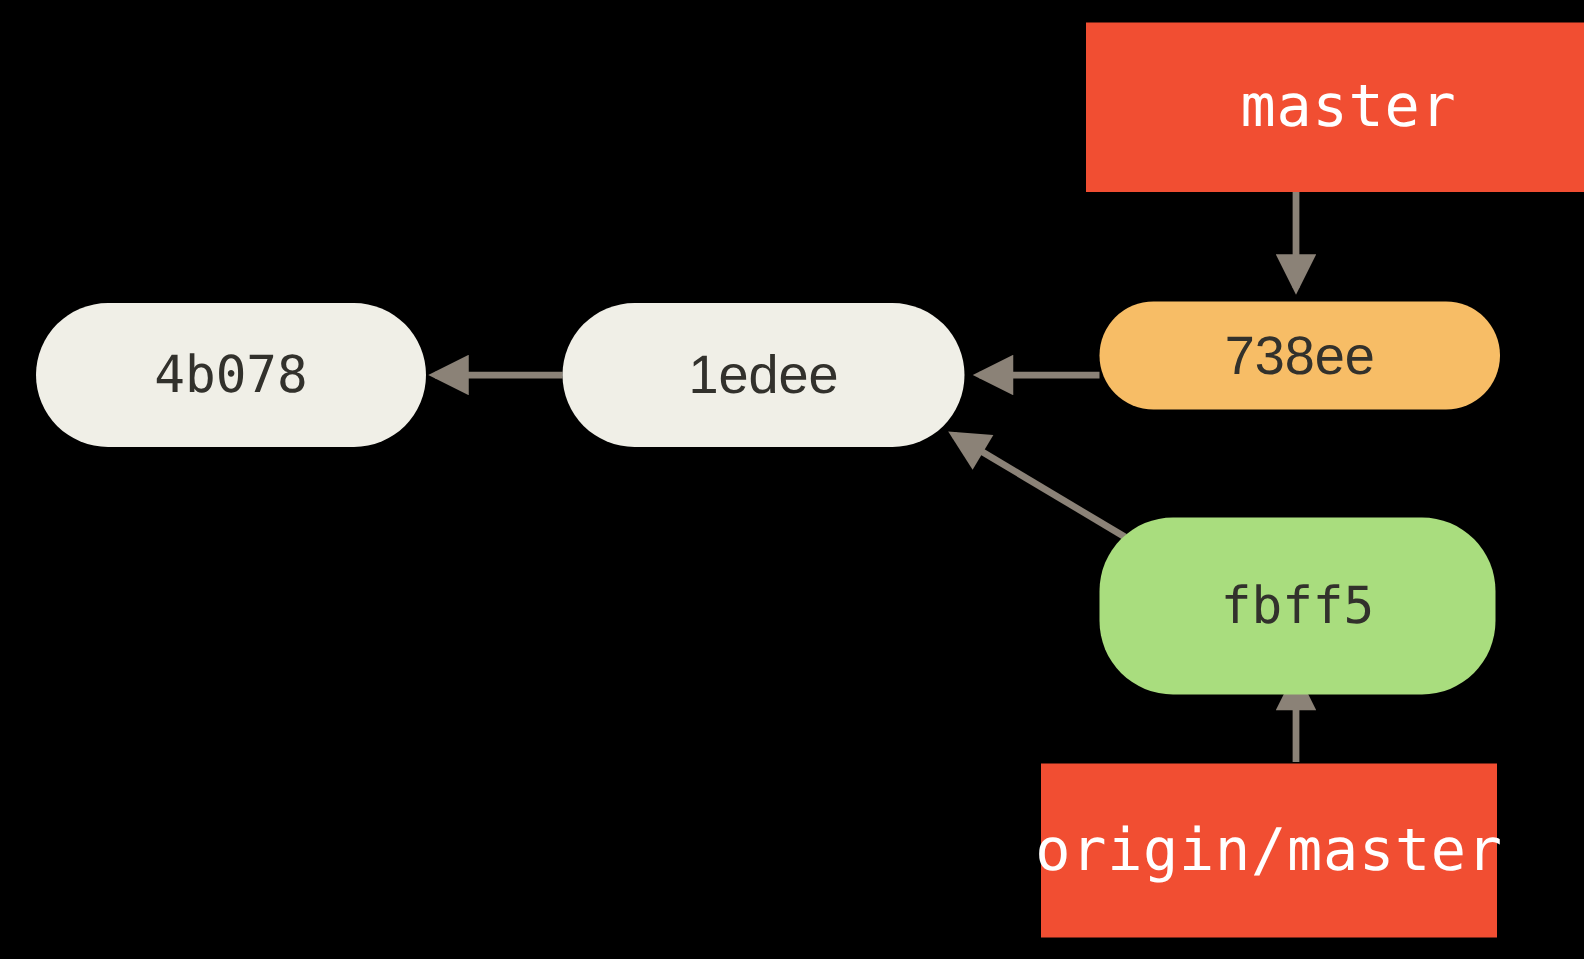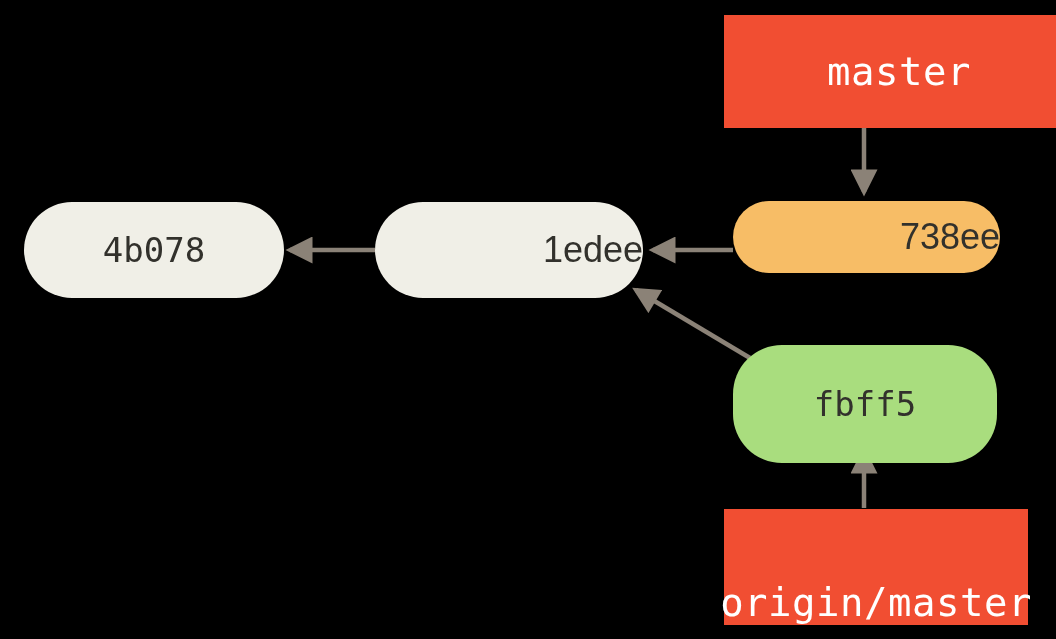--- a/index.html
+++ b/index.html
@@ -34,31 +34,31 @@
     color: var(--branch-text, #ffffff);
     display: flex;
     align-items: center;
     justify-content: center;
     font-family: "DejaVu Sans Mono", monospace;
     font-size: 39px;
     letter-spacing: 0.5px;
     margin-left: 34px;
   }
   .refbox-master        { left: 690px; top: 15px;  width: 350px; height: 113px; }
-  .refbox-origin-master { left: 690px; top: 509px; width: 304px; height: 116px; align-items: flex-end; }
+  .refbox-origin-master { left: 660px; top: 509px; width: 304px; height: 116px; }
   .commit {
     position: absolute;
     display: flex;
     align-items: center;
     justify-content: center;
     color: var(--commit-text, #32312c);
     border-radius: 49px;
   }
   .commit.mono { font-family: "DejaVu Sans Mono", monospace; font-size: 34px; }
-  .commit.sans { font-family: "Liberation Sans", sans-serif;  font-size: 36px; justify-content: flex-end; }
+  .commit.sans { font-family: "Liberation Sans", sans-serif;  font-size: 36px; }
   .commit-4b078 { left: 24px;  top: 202px; width: 260px; height: 96px; background: var(--commit-default, #f0efe7); }
   .commit-1edee { left: 375px; top: 202px; width: 268px; height: 96px; background: var(--commit-default, #f0efe7); }
   .commit-738ee { left: 733px; top: 201px; width: 267px; height: 72px; background: var(--commit-local-head, #f7bd66); }
   .commit-fbff5 { left: 733px; top: 345px; width: 264px; height: 118px; background: var(--commit-remote-head, #a9dd7e); }
 </style>
 </head>
 <body>
 
 <div class="canvas">
 

